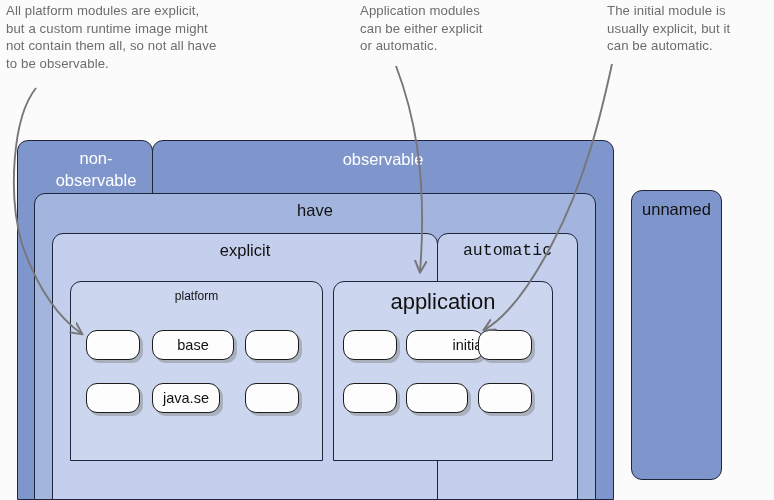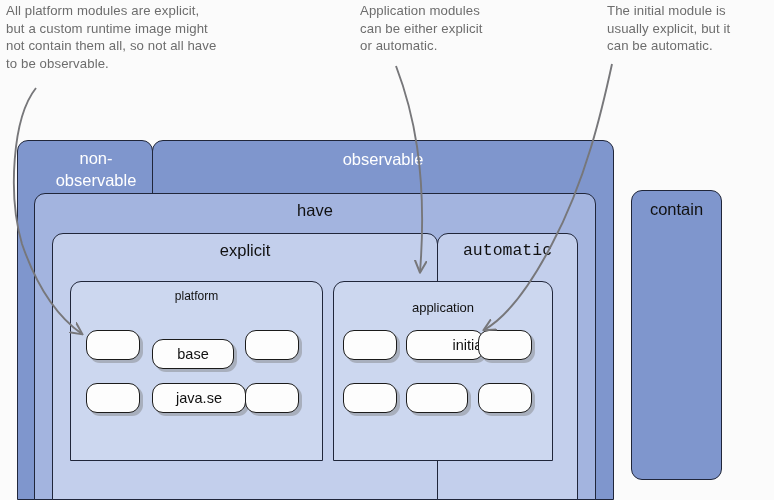--- a/index.html
+++ b/index.html
@@ -89,39 +89,39 @@
 
   <div class="box tier-explicit r-top" style="left:437px;top:233px;width:141px;height:267px;">
     <div class="lbl" style="top:7px;font-family:Liberation Mono, monospace;">automatic</div>
   </div>
 
   <div class="box tier-group r-top" style="left:70px;top:281px;width:253px;height:180px;">
     <div class="lbl" style="top:7px;font-size:12px;">platform</div>
   </div>
 
   <div class="pill" style="left:86px;top:330px;width:54px;height:30px;"></div>
-  <div class="pill" style="left:152px;top:330px;width:82px;height:30px;margin-top:9px;">base</div>
+  <div class="pill" style="left:152px;top:330px;width:82px;height:30px;">base</div>
   <div class="pill" style="left:245px;top:330px;width:54px;height:30px;"></div>
   <div class="pill" style="left:86px;top:383px;width:54px;height:30px;"></div>
-  <div class="pill" style="left:152px;top:383px;width:94px;height:30px;">java.se</div>
+  <div class="pill" style="left:152px;top:383px;width:68px;height:30px;">java.se</div>
   <div class="pill" style="left:245px;top:383px;width:54px;height:30px;"></div>
 
   <div class="box tier-group r-top" style="left:333px;top:281px;width:220px;height:180px;">
-    <div class="lbl" style="top:18px;font-size:13px;">application</div>
+    <div class="lbl" style="top:7px;font-size:22px;">application</div>
   </div>
 
   <div class="pill" style="left:343px;top:330px;width:54px;height:30px;"></div>
   <div class="pill" style="left:406px;top:330px;width:78px;height:30px;padding-left:48px;">initial</div>
   <div class="pill" style="left:478px;top:330px;width:54px;height:30px;"></div>
   <div class="pill" style="left:343px;top:383px;width:54px;height:30px;"></div>
   <div class="pill" style="left:406px;top:383px;width:62px;height:30px;"></div>
   <div class="pill" style="left:478px;top:383px;width:54px;height:30px;"></div>
 
   <div class="box tier-outer r-all" style="left:631px;top:190px;width:91px;height:290px;">
-    <div class="lbl" style="top:9px;">contain</div>
+    <div class="lbl" style="top:9px;">unnamed</div>
   </div>
 
   <svg class="arrows" viewBox="0 0 774 500">
     <defs>
       <marker id="ah" viewBox="0 0 10 10" refX="8.5" refY="5" markerWidth="7" markerHeight="7" orient="auto-start-reverse">
         <path d="M 0 0.6 L 9 5 L 0 9.4" fill="none" stroke="#77777a" stroke-width="1.5" stroke-linecap="round" stroke-linejoin="round"></path>
       </marker>
     </defs>
     <path d="M 36,88 C 12,118 8,196 22,244 C 40,296 62,320 82,334" fill="none" stroke="#77777a" stroke-width="1.9" marker-end="url(#ah)"></path>
     <path d="M 396,66 C 412,108 428,170 420,272" fill="none" stroke="#77777a" stroke-width="1.9" marker-end="url(#ah)"></path>

